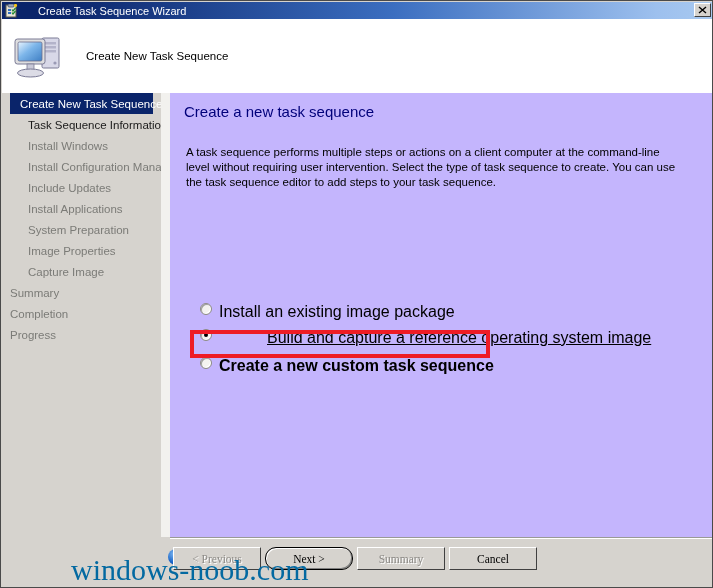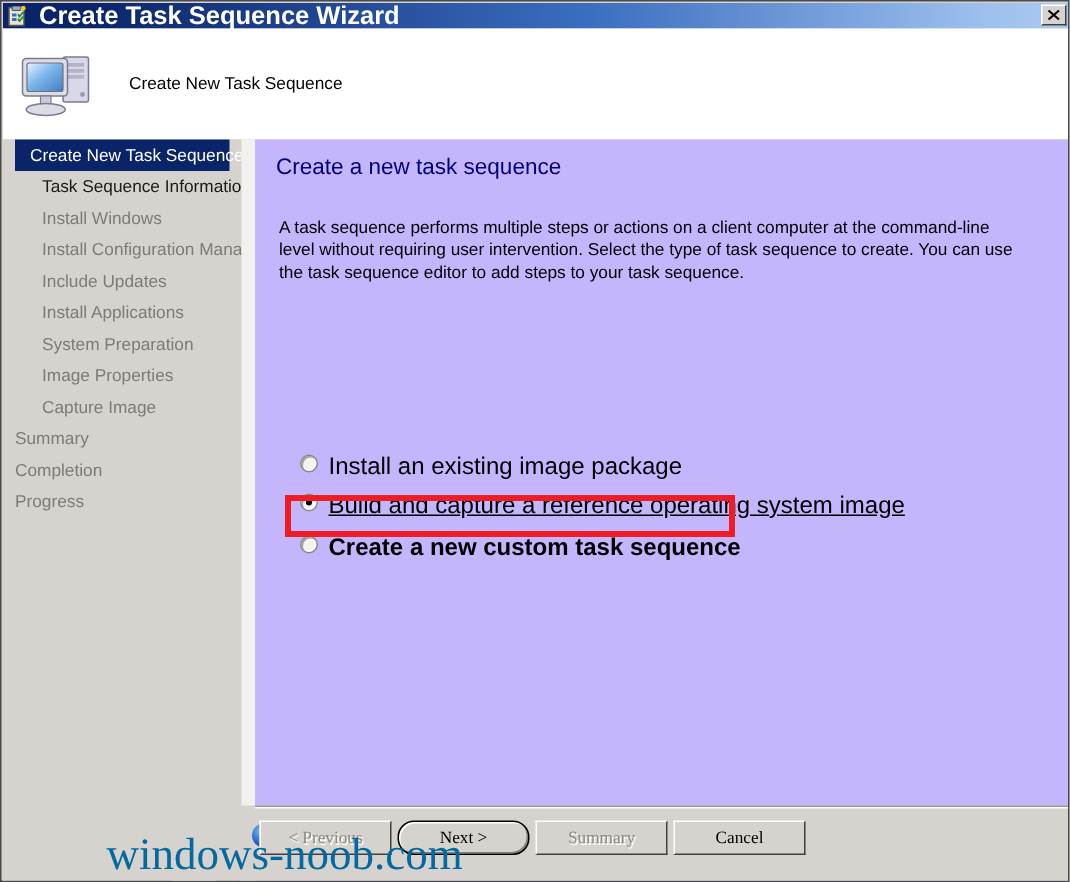--- a/index.html
+++ b/index.html
@@ -40,23 +40,23 @@
     box-sizing: border-box;
   }
   #title-icon {
     width: 14px; height: 14px;
     margin-left: 2px;
     position: relative;
     flex: 0 0 auto;
   }
   #title-text {
     color: #ffffff;
-    font-size: 17px;
-    font-weight: bold;
-    margin-left: 8px;
+    font-size: 11px;
+    font-weight: normal;
+    margin-left: 20px;
     letter-spacing: 0px;
     white-space: nowrap;
   }
   #close-btn {
     position: absolute;
     right: 2px; top: 1px;
     width: 17px; height: 14px;
     background: #d6d3ce;
     border-top: 1px solid #ffffff;
     border-left: 1px solid #ffffff;
@@ -217,21 +217,21 @@
   }
   .radio-row {
     position: absolute;
     left: 30px;
     display: flex;
     font-size: 16px;
     color: #000;
     white-space: nowrap;
   }
   #radio-0 { top: 210px; }
-  #radio-1 { top: 236px; }
+  #radio-1 { top: 236px; gap: 48px; }
   #radio-2 { top: 264px; font-weight: bold; }
 
   .radio-mark {
     width: 12px; height: 12px;
     border-radius: 50%;
     background: #f4f3f0;
     border: 1px solid #8c8a86;
     box-shadow: inset 1px 1px 0 #a0a0a0, inset -1px -1px 0 #ffffff;
     box-sizing: border-box;
     margin-right: 7px;

